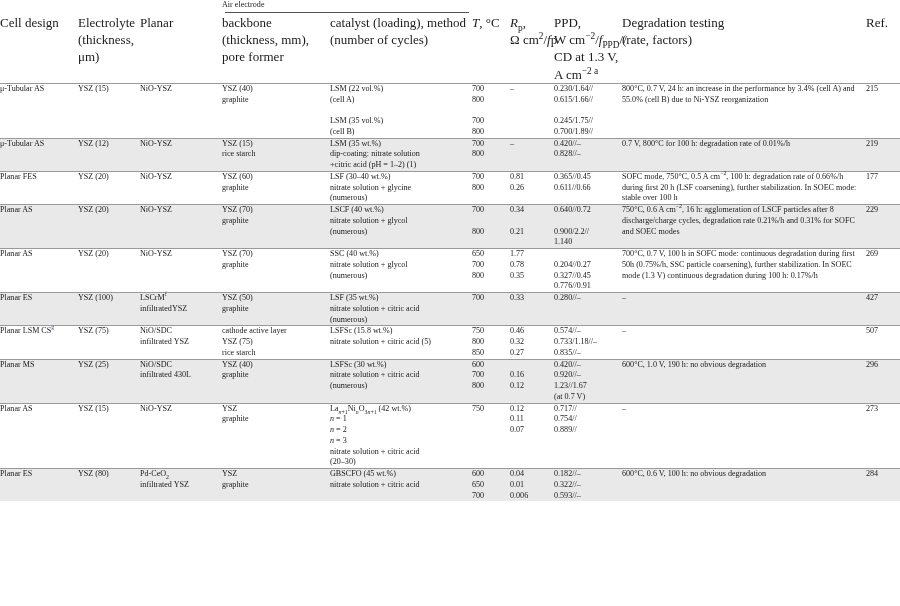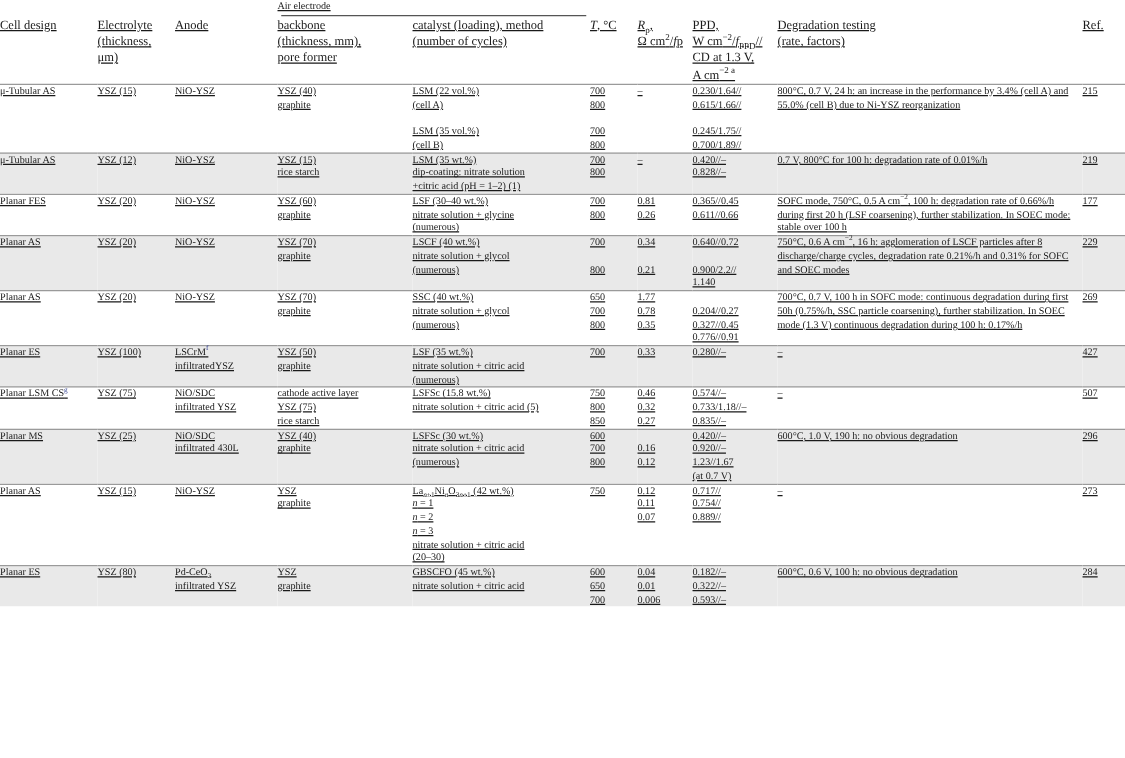--- a/index.html
+++ b/index.html
@@ -11,21 +11,20 @@
     font-family: "Liberation Serif", "DejaVu Serif", serif;
     color: #1a1a1a;
     overflow: hidden;
   }
   #tbl {
     width: 900px;
     border-collapse: collapse;
     table-layout: fixed;
     font-size: 8.1px;
     line-height: 1.33;
-    text-decoration: underline;
   }
   #tbl td, #tbl th {
     vertical-align: top;
     padding: 0;
     font-weight: normal;
     text-align: left;
   }
   
   .hdr-group td {
     padding: 2px 4px 1px 4px;
@@ -35,21 +34,21 @@
     text-align: center;
     padding-bottom: 1px !important;
   }
   .grp-rule {
     height: 1px;
     background: #555;
     margin: 1px 3px 0 3px;
   }
   .hdr-cells td {
     padding: 1px 4px 5px 4px;
-    font-size: 10px;
+    font-size: 13px;
   }
   .hdr-center { text-align: center; }
   .hdr-right  { text-align: right; }
   .rule-bottom { border-bottom: 1.1px solid #555; }
 
   
   tbody tr td {
     padding: 4px 4px 4px 4px;
   }
   tr.shaded td { background: #e9e9e9; }
@@ -109,21 +108,21 @@
     <tr class="hdr-cells rule-bottom">
       <td>
         <span class="stack">Cell design</span>
       </td>
       <td class="hdr-center">
         <span class="stack">Electrolyte
 (thickness,
 μm)</span>
       </td>
       <td class="hdr-center">
-        <span class="stack">Anode</span>
+        <span class="stack">Planar</span>
       </td>
       <td>
         <span class="stack">backbone
 (thickness, mm),
 pore former</span>
       </td>
       <td>
         <span class="stack">catalyst (loading), method
 (number of cycles)</span>
       </td>

